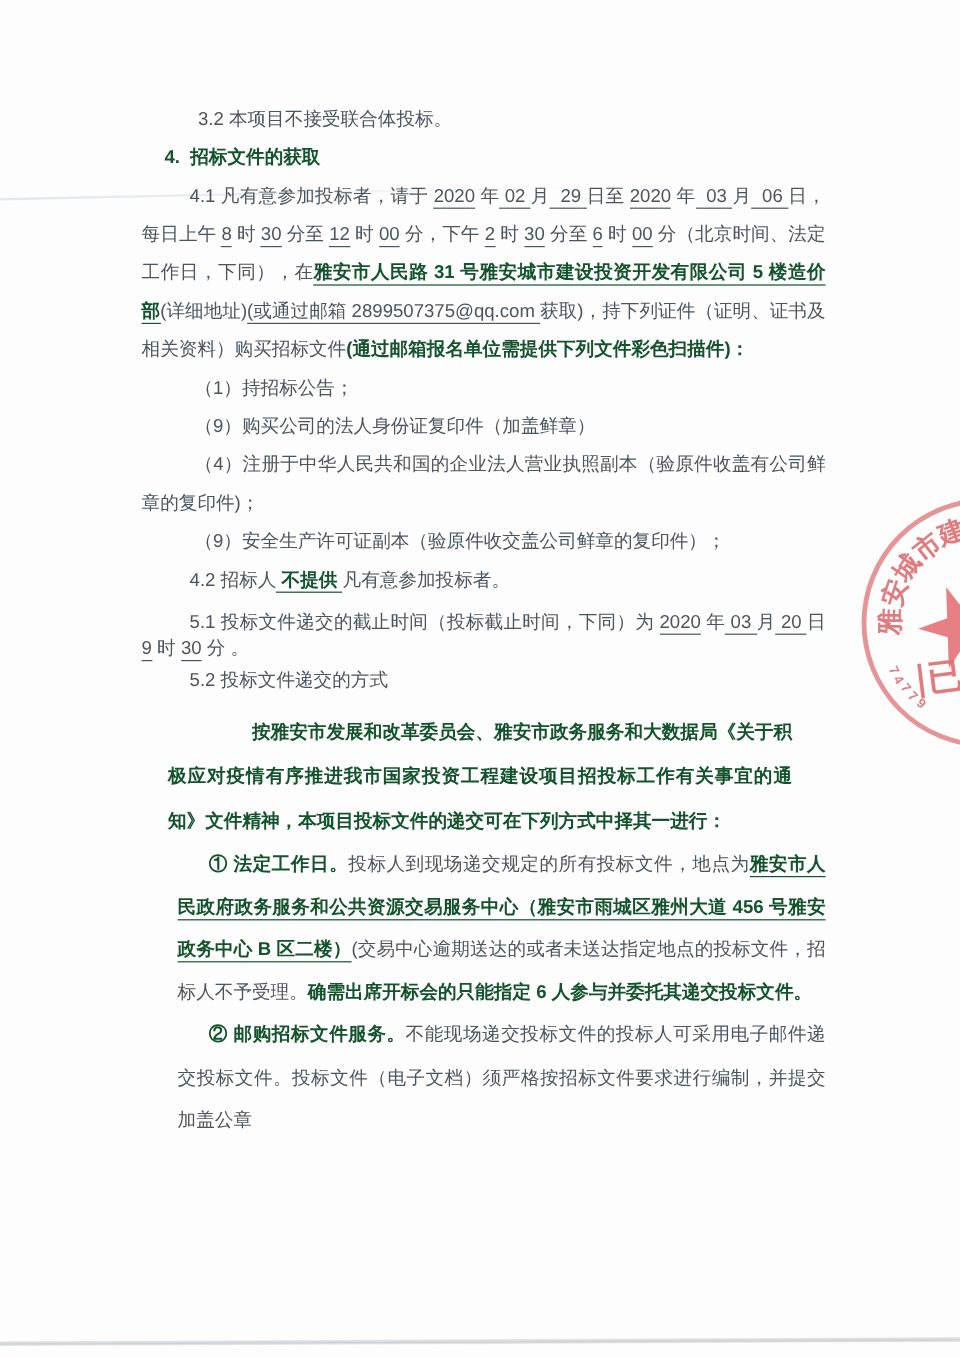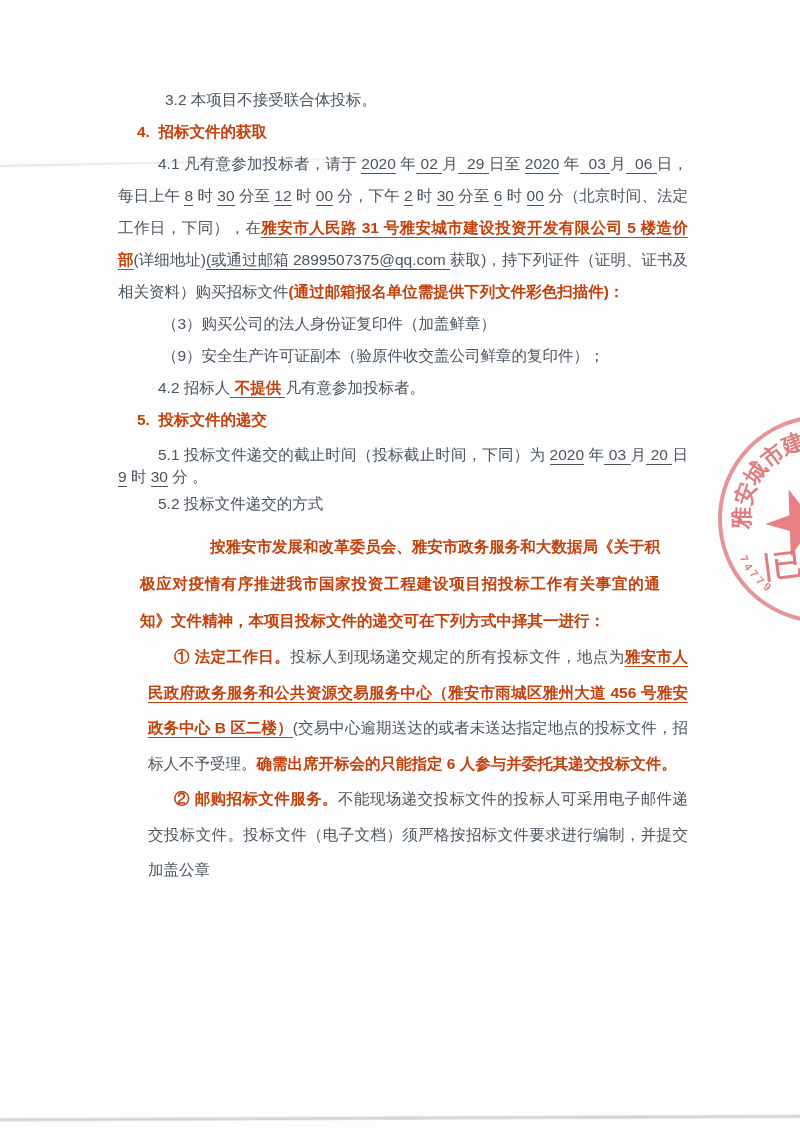--- a/index.html
+++ b/index.html
@@ -14,21 +14,21 @@
   }
   .content p { margin:0; text-align:justify; line-height:32px; }
   p.heading { font-weight:bold; color:#3e4852; margin-left:19px; }
   p.ind47 { text-indent:47px; }
   p.ind40 { text-indent:40px; }
   p.ind44 { text-indent:44px; }
   p.p51  { line-height:22px; margin-top:8px; }
   p.notice { font-weight:bold; color:#3e4852; margin:8px 28px 0 22px;
              text-indent:70px; line-height:37px; }
   p.circled { margin-left:30px; text-indent:26px; line-height:35.5px; }
-  span.b { font-weight:bold; color:#c2410c; }
+  span.b { font-weight:bold; color:#14532d; }
   span.u { border-bottom:1px solid currentColor; padding-bottom:1px; }
   
   .edge-top-left {
     position:absolute; left:0; top:165; top:165px; width:480px; height:2px;
     background:linear-gradient(to right,#e4e8eb 0%,#edeff1 55%,rgba(253,253,253,0) 100%);
     transform:rotate(-1.2deg); transform-origin:left center;
   }
   .edge-bottom {
     position:absolute; left:-4px; top:1116px; width:812px; height:4px;
     background:linear-gradient(to bottom,#e7eaec,#ccd1d5 60%,#eaecee);
@@ -63,24 +63,25 @@
 </head>
 <body>
 
 <div class="page">
   <div class="edge-top-left"></div>
 
   <div class="content">
       <p class="ind47"><span>3.2 本项目不接受联合体投标。</span></p>
       <p class="heading"><span class="b">4.&nbsp;&nbsp;招标文件的获取</span></p>
       <p class="ind40"><span>4.1 凡有意参加投标者，请于 </span><span class="u">2020</span><span> 年</span><span class="u">&nbsp;02&nbsp;</span><span>月</span><span class="u">&nbsp;&nbsp;29&nbsp;</span><span>日至 </span><span class="u">2020</span><span> 年</span><span class="u">&nbsp;&nbsp;03&nbsp;</span><span>月</span><span class="u">&nbsp;&nbsp;06&nbsp;</span><span>日，每日上午 </span><span class="u">8</span><span> 时 </span><span class="u">30</span><span> 分至 </span><span class="u">12</span><span> 时 </span><span class="u">00</span><span> 分，下午 </span><span class="u">2</span><span> 时 </span><span class="u">30</span><span> 分至 </span><span class="u">6</span><span> 时 </span><span class="u">00</span><span> 分（北京时间、法定工作日，下同），在</span><span class="b u">雅安市人民路 31 号雅安城市建设投资开发有限公司 5 楼造价部</span><span>(详细地址)</span><span class="u">(或通过邮箱 2899507375@qq.com&nbsp;</span><span>获取)，持下列证件（证明、证书及相关资料）购买招标文件</span><span class="b">(通过邮箱报名单位需提供下列文件彩色扫描件)：</span></p>
-      <p class="ind44"><span>（3）购买公司的法人身份证复印件（加盖鲜章）</span></p>
+      <p class="ind44"><span>（1）持招标公告；</span></p>
+      <p class="ind44"><span>（9）购买公司的法人身份证复印件（加盖鲜章）</span></p>
+      <p class="ind44"><span>（4）注册于中华人民共和国的企业法人营业执照副本（验原件收盖有公司鲜章的复印件)；</span></p>
       <p class="ind44"><span>（9）安全生产许可证副本（验原件收交盖公司鲜章的复印件）；</span></p>
       <p class="ind40"><span>4.2 招标人</span><span class="b u">&nbsp;不提供&nbsp;</span><span>凡有意参加投标者。</span></p>
-      <p class="heading"><span class="b">5.&nbsp;&nbsp;投标文件的递交</span></p>
       <p class="ind40 p51"><span>5.1 投标文件递交的截止时间（投标截止时间，下同）为 </span><span class="u">2020</span><span> 年</span><span class="u">&nbsp;03&nbsp;</span><span>月</span><span class="u">&nbsp;20&nbsp;</span><span>日 </span><span class="u">9</span><span> 时 </span><span class="u">30</span><span> 分 。</span></p>
       <p class="ind40"><span>5.2 投标文件递交的方式</span></p>
       <p class="notice"><span class="b">按雅安市发展和改革委员会、雅安市政务服务和大数据局《关于积极应对疫情有序推进我市国家投资工程建设项目招投标工作有关事宜的通知》文件精神，本项目投标文件的递交可在下列方式中择其一进行：</span></p>
       <p class="circled"><span class="b">① 法定工作日。</span><span>投标人到现场递交规定的所有投标文件，地点为</span><span class="b u">雅安市人民政府政务服务和公共资源交易服务中心（雅安市雨城区雅州大道 456 号雅安政务中心 B 区二楼）</span><span>(交易中心逾期送达的或者未送达指定地点的投标文件，招标人不予受理。</span><span class="b">确需出席开标会的只能指定 6 人参与并委托其递交投标文件。</span></p>
       <p class="circled"><span class="b">② 邮购招标文件服务。</span><span>不能现场递交投标文件的投标人可采用电子邮件递交投标文件。投标文件（电子文档）须严格按招标文件要求进行编制，并提交加盖公章</span></p>
     </div>
 
   <div class="stamp">
     <div class="seal-circle"></div>
     <span class="seal-star" id="seal-star" style="left: 800px; top: 521px;">★</span>

